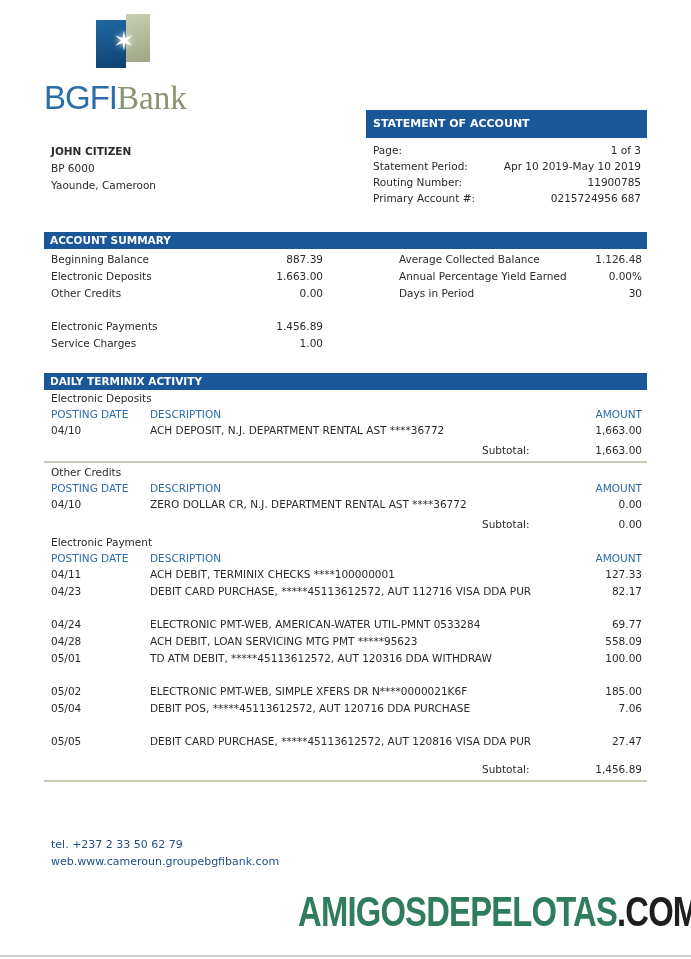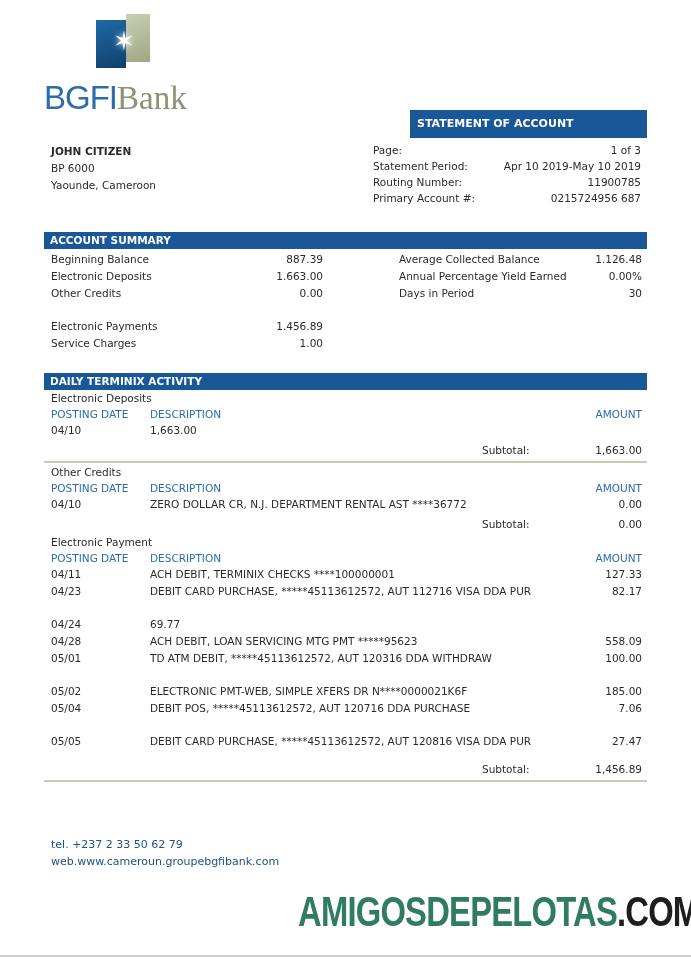--- a/index.html
+++ b/index.html
@@ -9,21 +9,21 @@
     .logo { position: absolute; left: 44px; top: 14px; width: 170px; height: 110px; }
     .logo-mark { position: absolute; left: 52px; top: 0px; width: 54px; height: 54px; }
     .logo-mark .sq-blue { position: absolute; left: 0; top: 6px; width: 30px; height: 48px; background: linear-gradient(160deg, #1f6aa5, #0f3f6e); }
     .logo-mark .sq-green { position: absolute; left: 30px; top: 0; width: 24px; height: 48px; background: linear-gradient(160deg, #c9cfb2, #9ea686); }
     .logo-mark .star { position: absolute; left: 15px; top: 14px; width: 26px; height: 26px; color: #ffffff; font-size: 26px; line-height: 26px; text-align: center; text-shadow: 0 0 6px #ffffff; }
     .logo-text { position: absolute; left: 0; top: 66px; font-family: "Liberation Sans", sans-serif; font-size: 33px; letter-spacing: -1px; line-height: 36px; }
     .logo-text .bgfi { color: #2b6cab; font-weight: normal; }
     .logo-text .bank { color: #8a9472; font-family: "Liberation Serif", serif; letter-spacing: 0; }
 
     .stmt-box { position: absolute; left: 366px; top: 110px; width: 281px; }
-    .stmt-header { background: #1a5799; color: #ffffff; font-weight: bold; font-size: 11px; height: 28px; line-height: 28px; padding-left: 7px; margin-left: 44px; }
+    .stmt-header { background: #1a5799; color: #ffffff; font-weight: bold; font-size: 11px; height: 28px; line-height: 28px; padding-left: 7px; }
     .stmt-rows { padding: 4px 6px 0 7px; }
     .kv-row { display: flex; justify-content: space-between; height: 16px; line-height: 16px; font-size: 10.5px; gap: 12px; }
 
     .customer { position: absolute; left: 51px; top: 143px; line-height: 17px; font-size: 10.5px; }
     .customer .name { font-weight: bold; }
 
     .section-bar { position: absolute; left: 44px; width: 603px; height: 17px; background: #1a5799; color: #ffffff; font-weight: bold; font-size: 10.5px; line-height: 17px; padding-left: 6px; }
 
     .summary-left { position: absolute; left: 51px; top: 251px; width: 272px; }
     .summary-right { position: absolute; left: 399px; top: 251px; width: 243px; }
@@ -141,20 +141,21 @@
 <div class="activity">
 
   <div class="grp-title">Electronic Deposits</div>
   <div class="col-head">
     <span class="c-date">POSTING DATE</span>
     <span class="c-desc">DESCRIPTION</span>
     <span class="c-amt">AMOUNT</span>
   </div>
   <div class="tx-row">
     <span class="c-date">04/10</span>
+    <span class="c-desc">ACH DEPOSIT, N.J. DEPARTMENT RENTAL AST ****36772</span>
     <span class="c-amt">1,663.00</span>
   </div>
   <div class="subtotal">
     <span class="st-label">Subtotal:</span>
     <span class="st-val">1,663.00</span>
   </div>
   <div class="divider"></div>
 
   <div class="grp-title">Other Credits</div>
   <div class="col-head">
@@ -184,20 +185,21 @@
     <span class="c-amt">127.33</span>
   </div>
   <div class="tx-row">
     <span class="c-date">04/23</span>
     <span class="c-desc">DEBIT CARD PURCHASE, *****45113612572, AUT 112716 VISA DDA PUR</span>
     <span class="c-amt">82.17</span>
   </div>
   <div class="tx-gap"></div>
   <div class="tx-row">
     <span class="c-date">04/24</span>
+    <span class="c-desc">ELECTRONIC PMT-WEB, AMERICAN-WATER UTIL-PMNT 0533284</span>
     <span class="c-amt">69.77</span>
   </div>
   <div class="tx-row">
     <span class="c-date">04/28</span>
     <span class="c-desc">ACH DEBIT, LOAN SERVICING MTG PMT *****95623</span>
     <span class="c-amt">558.09</span>
   </div>
   <div class="tx-row">
     <span class="c-date">05/01</span>
     <span class="c-desc">TD ATM DEBIT, *****45113612572, AUT 120316 DDA WITHDRAW</span>

